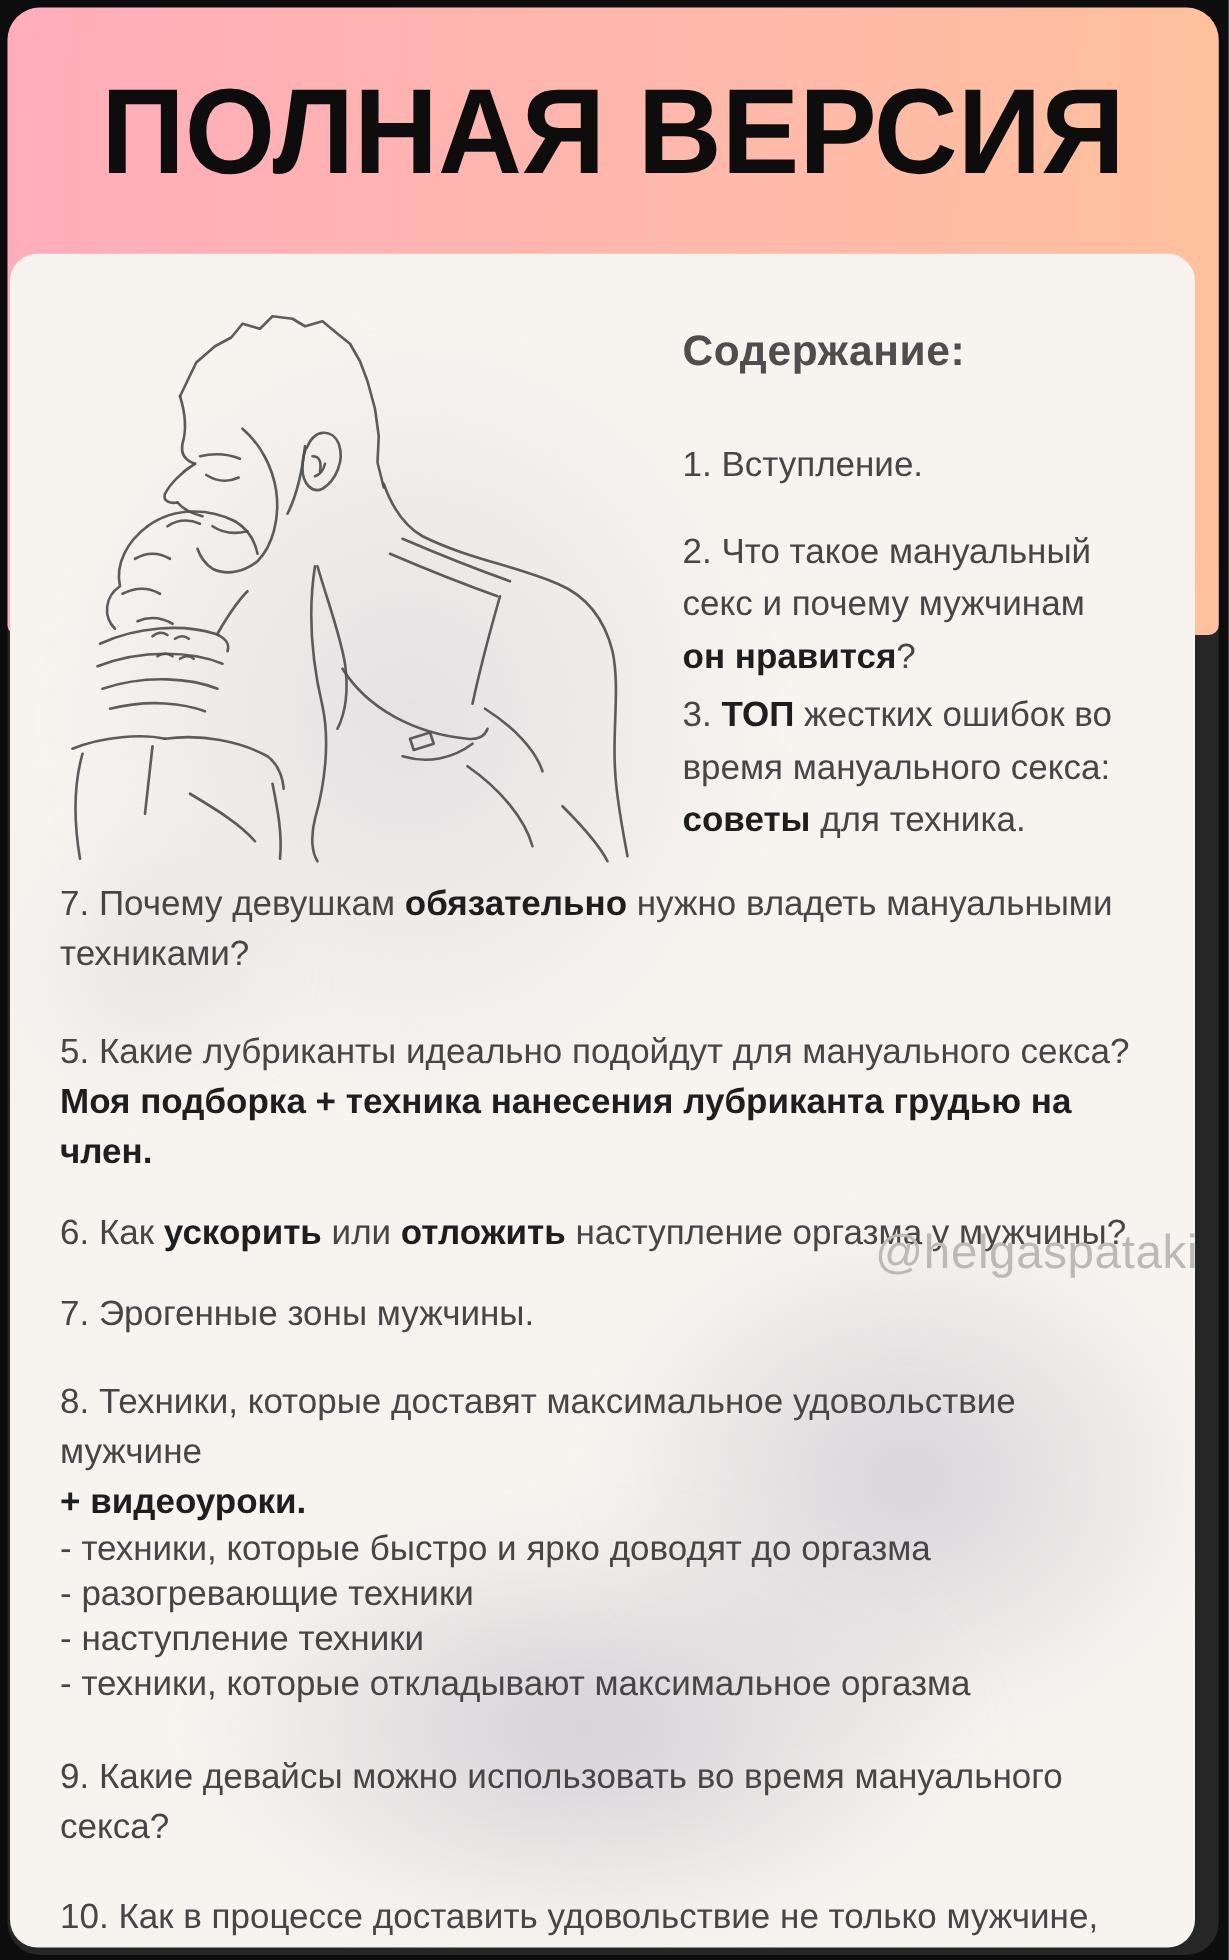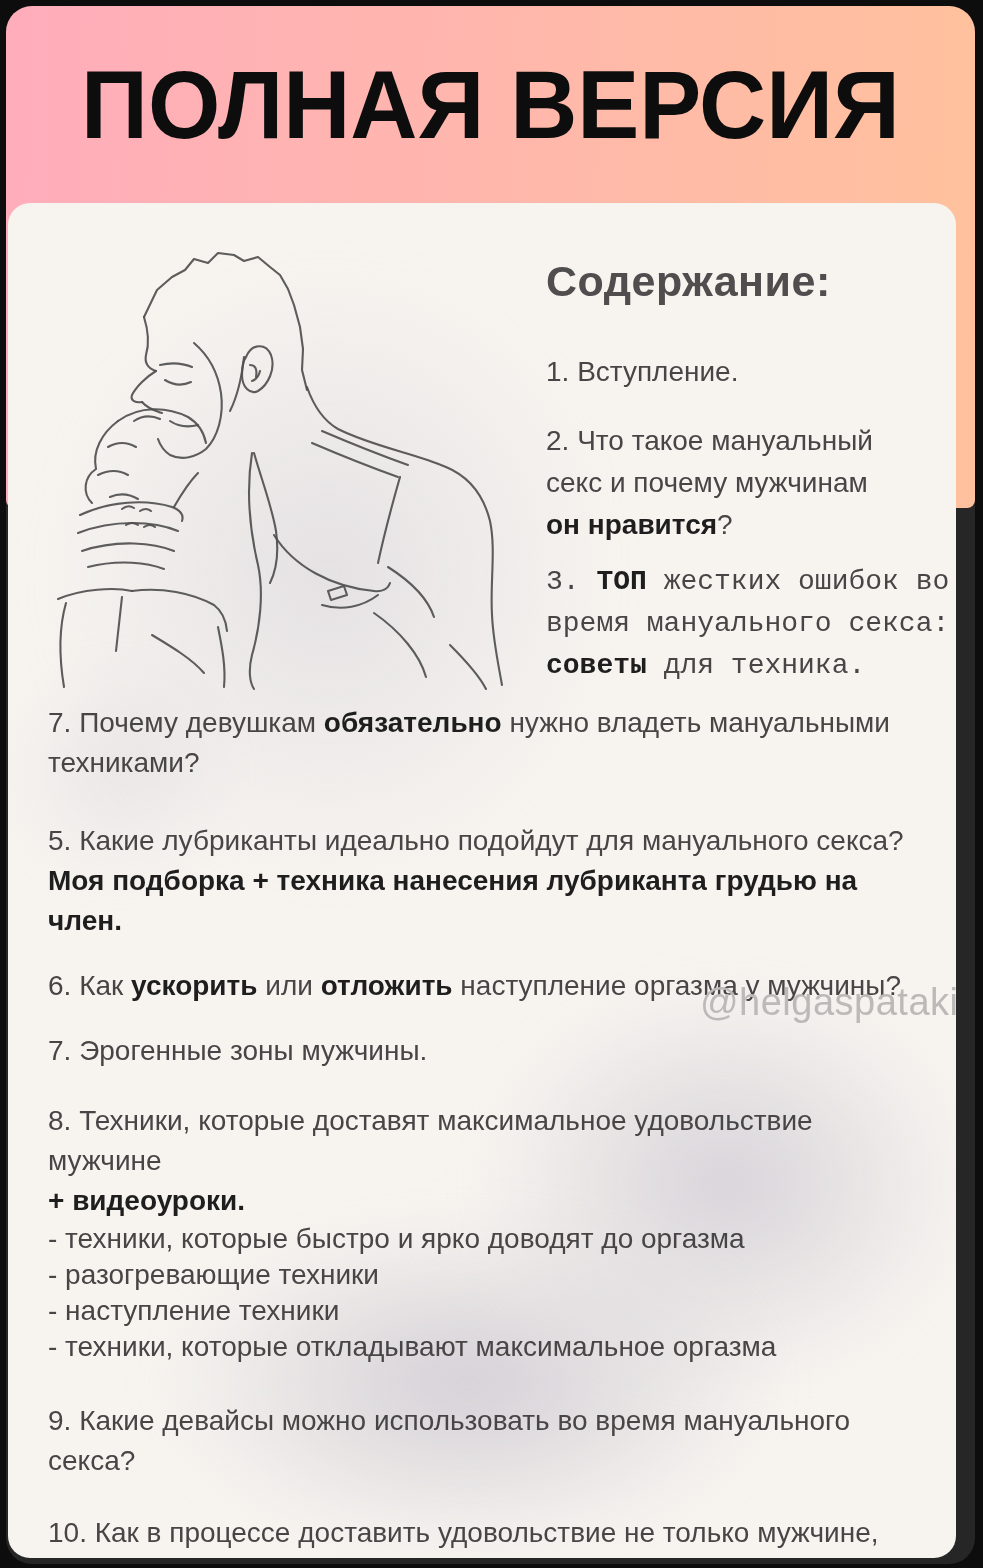--- a/index.html
+++ b/index.html
@@ -67,33 +67,33 @@
     stroke:var(--line-art,#4f4f4f);
     stroke-width:2.1;
     stroke-linecap:round;
     stroke-linejoin:round;
     opacity:.92;
   }
   .toc-right{
     position:absolute;left:538px;top:52px;width:404px;
   }
   .card-heading{
-    font-size:43px;
+    font-size:34px;
     font-weight:bold;
     letter-spacing:.5px;
     color:var(--heading-text,#4f4d4e);
     line-height:52px;
     margin-bottom:44px;
   }
   .toc-item{color:var(--body-text,#474545);font-size:28px;}
   .toc-line{line-height:42px;}
   .seg.bold{font-weight:bold;color:var(--bold-text,#1f1e1e);}
   .toc-right .toc-item{margin-top:27px;}
   .toc-right .toc-item:first-child{margin-top:17px;}
-  .toc-right .toc-item:nth-child(3){margin-top:15px;font-family:Liberation Mono, monospace;}
+  .toc-right .toc-item:nth-child(3){margin-top:5px;}
   .toc-main{
     position:absolute;left:40px;top:500px;right:26px;
   }
   .toc-main .toc-line{line-height:40px;}
   .toc-main .toc-item{margin-top:25px;}
   .toc-main .toc-item:first-child{margin-top:0;}
   .toc-main .toc-item:nth-child(2){margin-top:38px;}
   .toc-main .toc-item:nth-child(5){margin-top:30px;}
   .toc-main .toc-item:nth-child(5) .toc-line:nth-child(n+3){line-height:36px;}
   .toc-main .toc-item:nth-child(6){margin-top:36px;}

